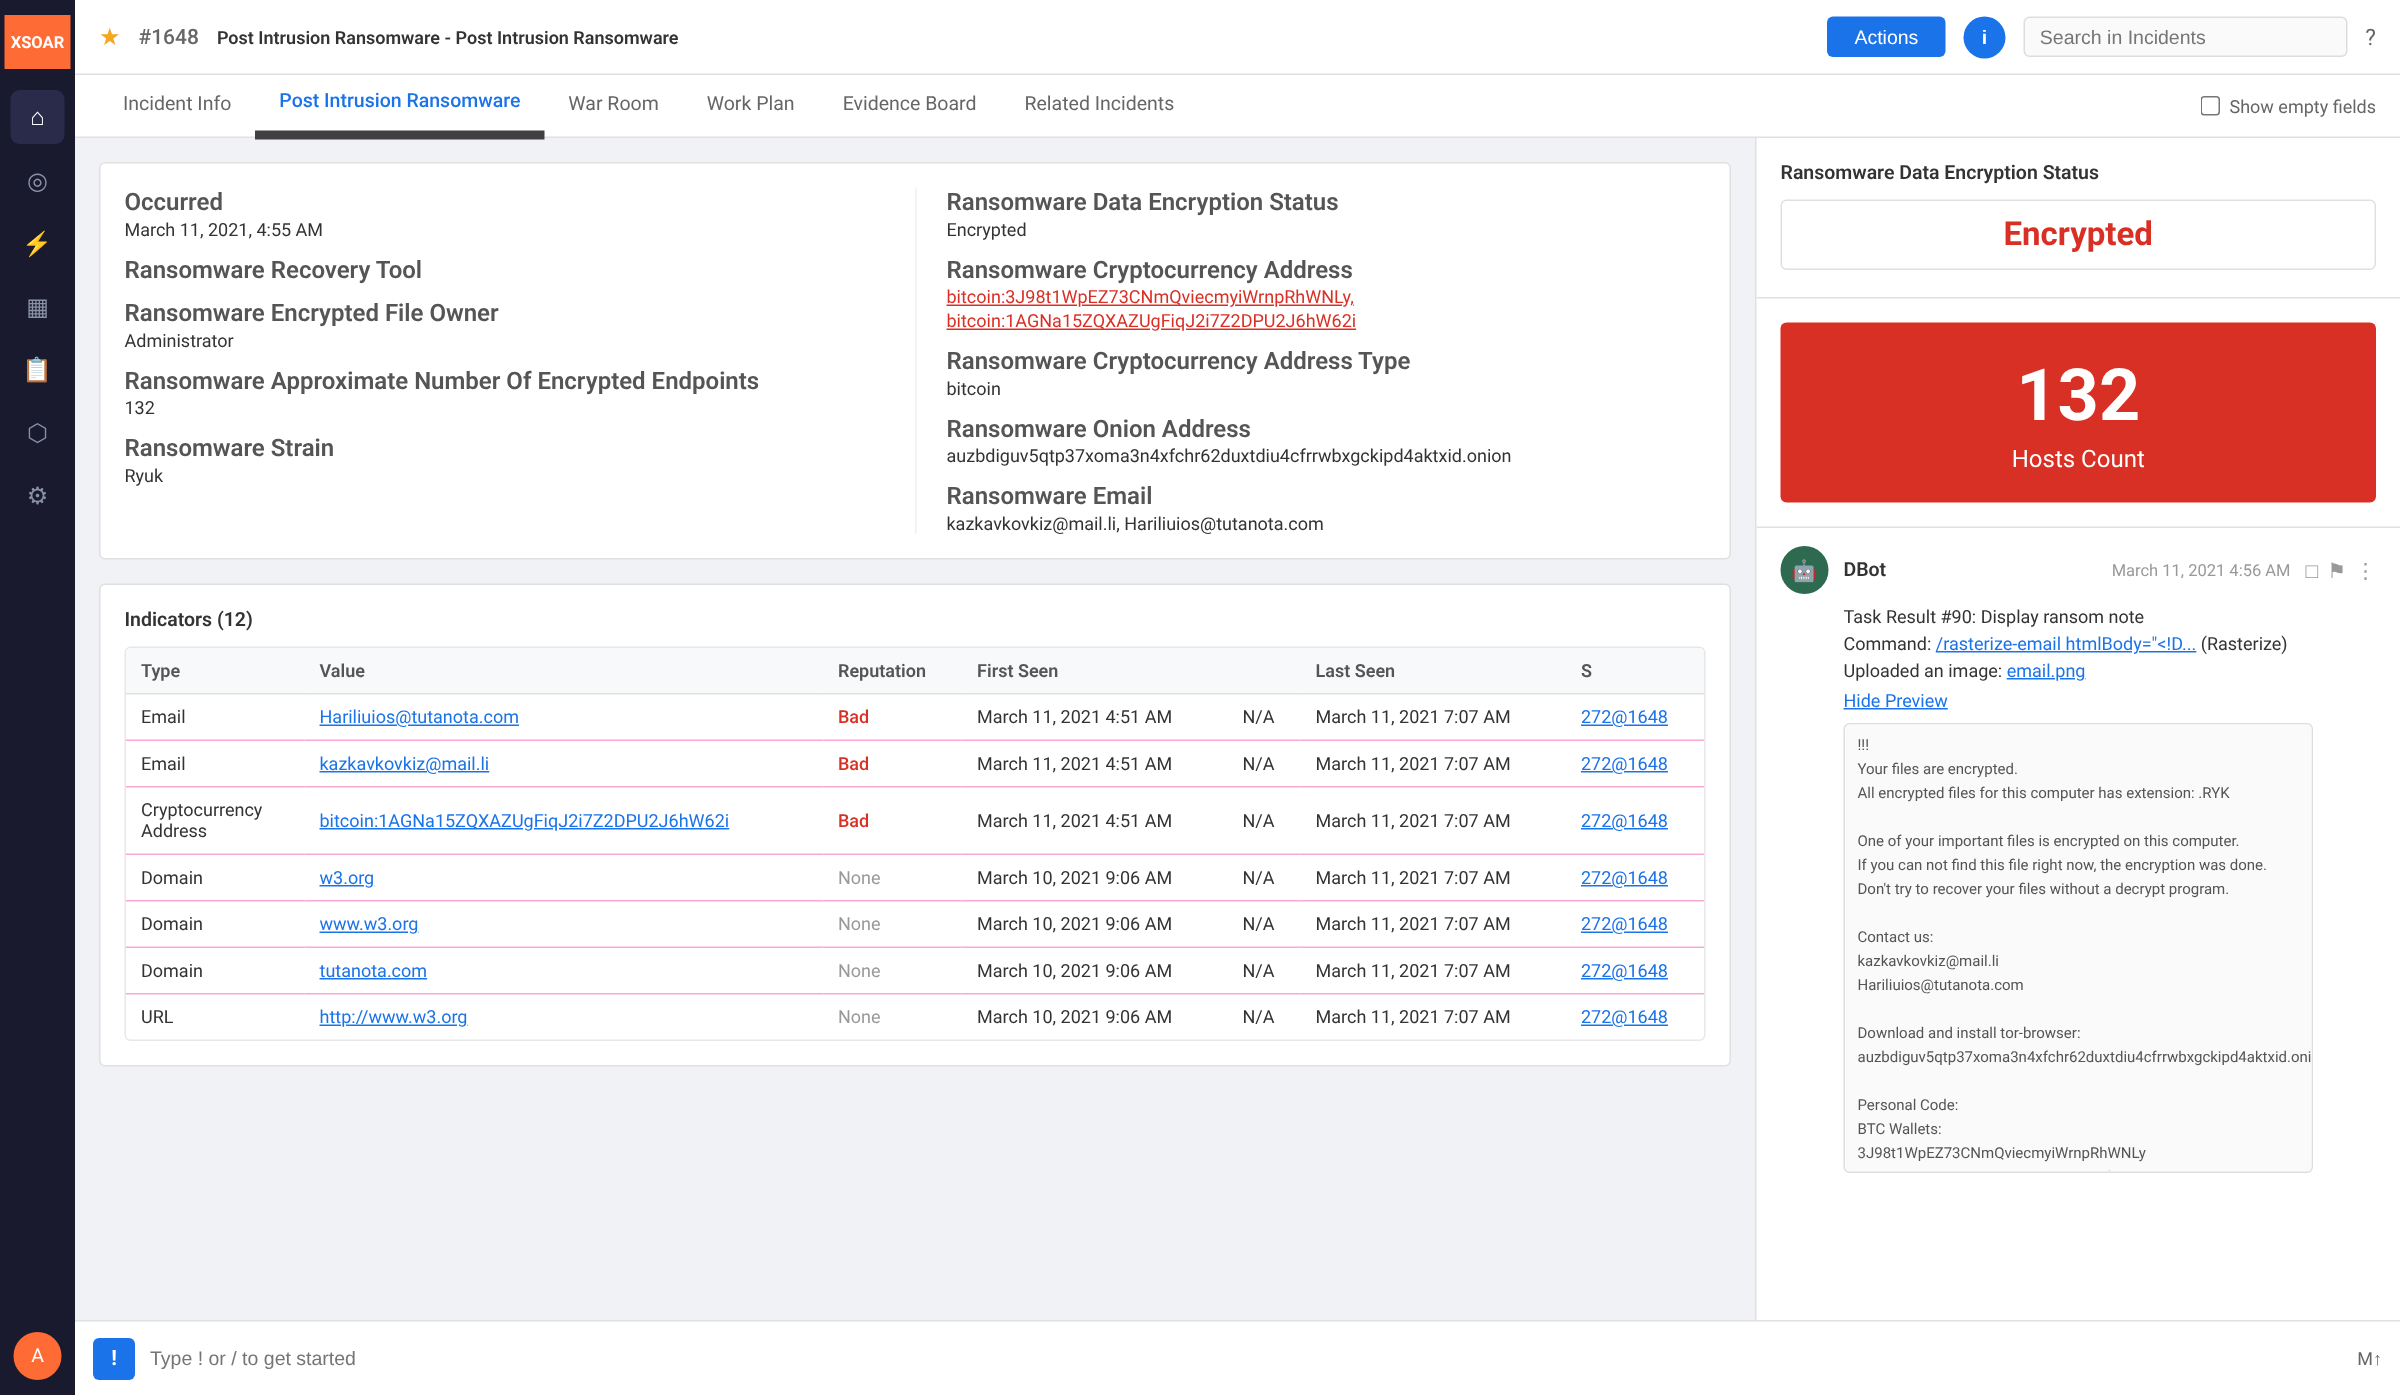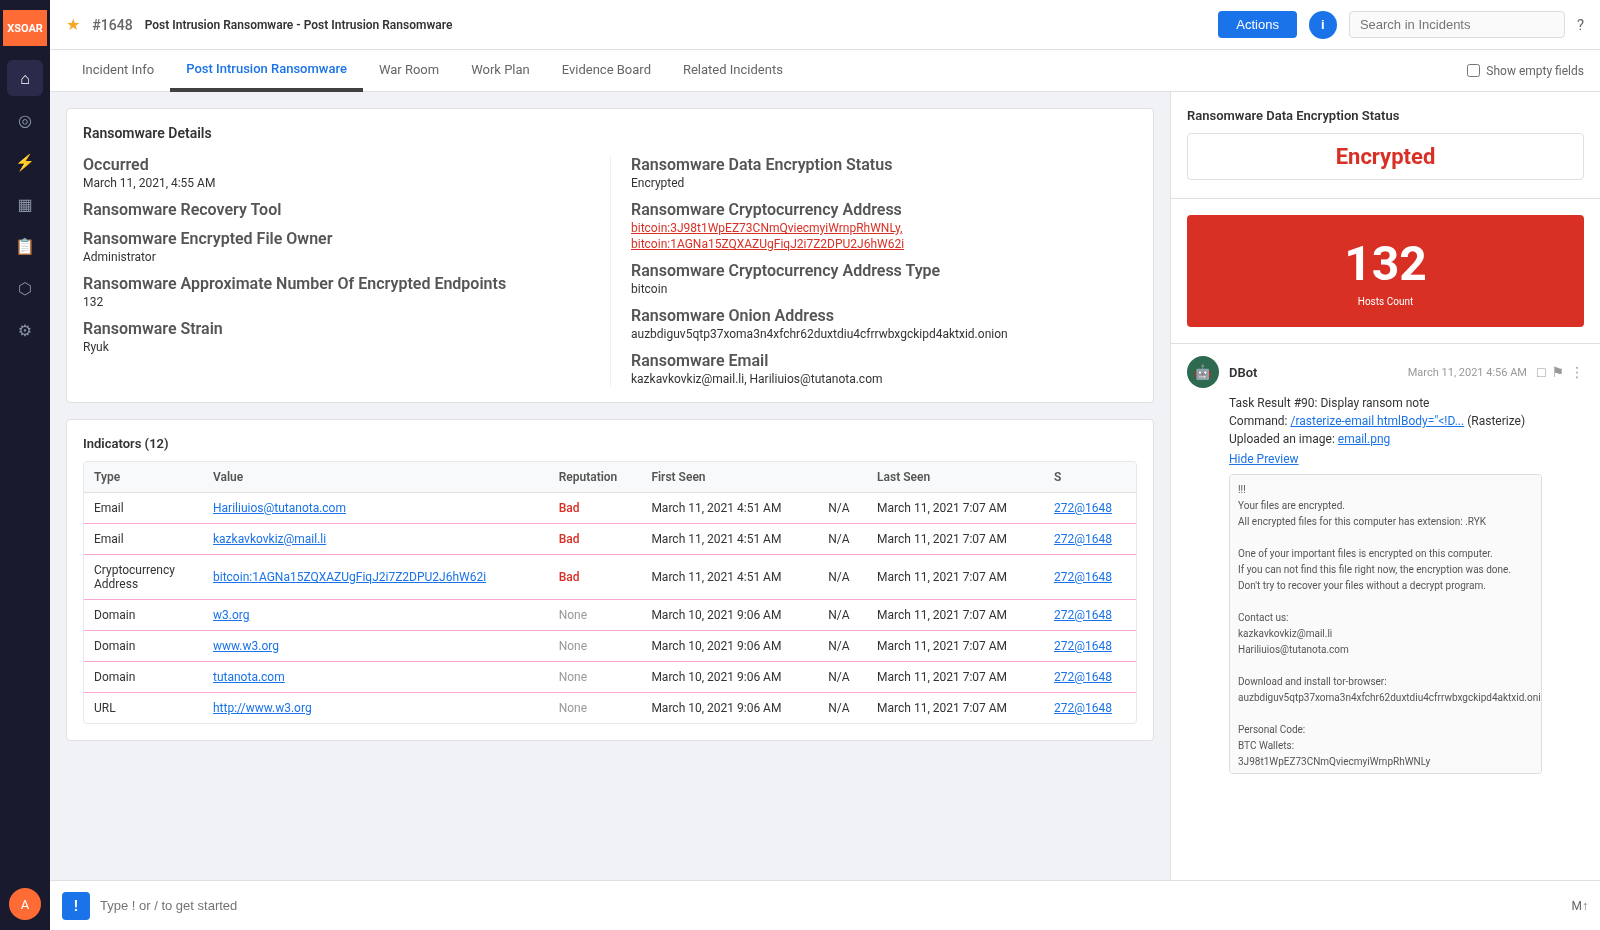--- a/index.html
+++ b/index.html
@@ -21,21 +21,21 @@
     .topbar-id { color: #666; font-size: 14px; font-weight: 500; }
     .topbar-title { color: #333; font-size: 12px; font-weight: 600; flex: 1; }
     .topbar-actions-btn { background: #1a73e8; color: white; border: none; border-radius: 4px; padding: 6px 18px; font-size: 13px; cursor: pointer; font-weight: 500; }
     .topbar-info-btn { width: 28px; height: 28px; border-radius: 50%; background: #1a73e8; color: white; border: none; cursor: pointer; font-size: 13px; font-weight: bold; }
     .topbar-search { border: 1px solid #ddd; border-radius: 4px; padding: 5px 10px; font-size: 13px; width: 216px; color: #999; background: #fafafa; }
     .topbar-help { color: #666; font-size: 15px; cursor: pointer; }
 
     
     .tabs { background: #fff; border-bottom: 1px solid #e0e0e0; display: flex; align-items: center; padding: 0 16px; height: 42px; flex-shrink: 0; gap: 0; }
     .tab { padding: 12px 16px; font-size: 13px; color: #666; cursor: pointer; border-bottom: 2px solid transparent; white-space: nowrap; }
-    .tab.active { color: #1a73e8; border-bottom: 4px solid #404040; font-weight: 500; }
+    .tab.active { color: #1a73e8; border-bottom: 6px solid #404040; font-weight: 500; }
     .tabs-right { margin-left: auto; display: flex; align-items: center; gap: 6px; font-size: 12px; color: #666; }
     .tabs-right input[type=checkbox] { cursor: pointer; }
 
     
     .content { flex: 1; display: flex; overflow: hidden; }
 
     
     .left-panel { flex: 1; overflow-y: auto; padding: 16px; display: flex; flex-direction: column; gap: 16px; }
 
     
@@ -66,21 +66,21 @@
     .right-panel { width: 430px; flex-shrink: 0; border-left: 1px solid #e0e0e0; display: flex; flex-direction: column; overflow-y: auto; background: #fff; }
 
     
     .enc-status-widget { padding: 16px; border-bottom: 1px solid #e0e0e0; }
     .enc-status-title { font-size: 13px; font-weight: 600; color: #333; margin-bottom: 10px; }
     .enc-status-value { font-size: 22px; font-weight: 700; color: #d93025; text-align: center; padding: 10px; border: 1px solid #e0e0e0; border-radius: 4px; margin-bottom: 2px; }
 
     
     .hosts-count-widget { margin: 16px; border-radius: 4px; background: #d93025; color: white; text-align: center; padding: 20px; }
     .hosts-count-number { font-size: 48px; font-weight: 700; }
-    .hosts-count-label { font-size: 10px; margin-top: 4px; }
+    .hosts-count-label { font-size: 16px; margin-top: 4px; }
 
     
     .bot-message { padding: 12px 16px; border-top: 1px solid #e0e0e0; }
     .bot-header { display: flex; align-items: center; gap: 10px; margin-bottom: 8px; }
     .bot-avatar { width: 32px; height: 32px; border-radius: 50%; background: #2d6a4f; display: flex; align-items: center; justify-content: center; color: white; font-size: 14px; flex-shrink: 0; }
     .bot-name { font-weight: 600; font-size: 13px; color: #333; flex: 1; }
     .bot-time { font-size: 11px; color: #999; }
     .bot-actions { display: flex; gap: 6px; align-items: center; }
     .bot-action-btn { color: #999; cursor: pointer; font-size: 14px; background: none; border: none; }
     .bot-body { font-size: 12px; color: #333; margin-left: 42px; }
@@ -137,21 +137,20 @@
       <input type="checkbox" style="">
       <label>Show empty fields</label>
     </div>
   </div>
 
   <div class="content">
 
     <div class="left-panel">
 
       <div class="card">
-        <div class="card-title">Ransomware Details</div>
         <div class="details-grid">
 
           <div class="detail-col">
             <div class="detail-item">
               <span class="detail-label">Occurred</span>
               <span class="detail-value">March 11, 2021, 4:55 AM</span>
             </div>
             <div class="detail-item">
               <span class="detail-label">Ransomware Recovery Tool</span>
             </div>

